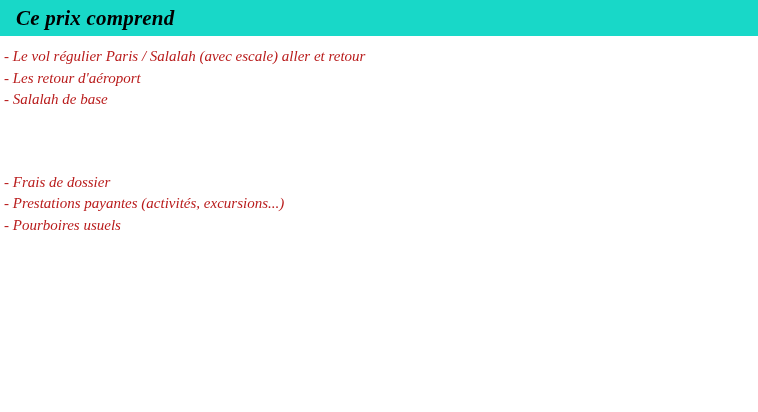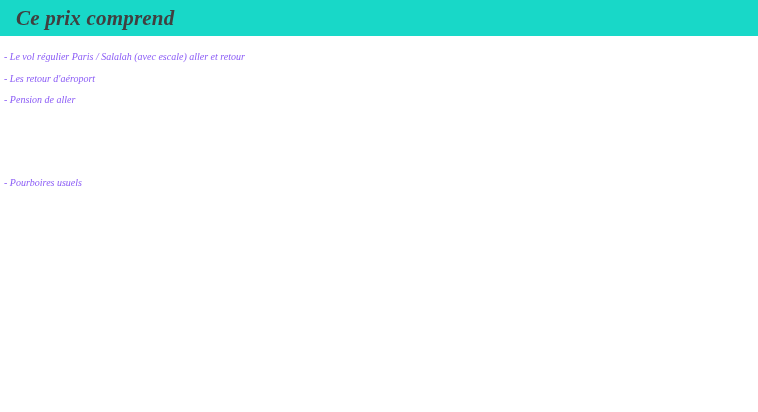--- a/index.html
+++ b/index.html
@@ -17,61 +17,63 @@
     position: relative;
     width: 758px;
     height: 412px;
     background: #ffffff;
   }
   .section {
     width: 758px;
   }
   .section-header {
     background: #18D8C8;
-    color: #404040;
+    color: #000000;
     font-family: "Liberation Serif", serif;
     font-style: italic;
     font-weight: bold;
     font-size: 21px;
     line-height: 36px;
     height: 36px;
     padding: 0 0 0 16px;
     box-sizing: border-box;
     letter-spacing: 0.2px;
     white-space: nowrap;
     overflow: hidden;
   }
   .section-body {
     padding: 10px 0 0 4px;
   }
   .item {
     font-family: "Liberation Serif", serif;
     font-style: italic;
-    font-size: 10px;
-    color: #8b5cf6;
+    font-size: 15px;
+    color: #b91c1c;
     line-height: 21.5px;
     white-space: nowrap;
   }
   .spacer-1 { height: 51px; }
 </style>
 </head>
 <body>
 
 <div class="page">
 
   <div class="section">
     <div class="section-header">Ce prix comprend</div>
     <div class="section-body">
       <div class="item">- Le vol régulier Paris / Salalah (avec escale) aller et retour</div>
       <div class="item">- Les retour d'aéroport</div>
-      <div class="item">- Pension de aller</div>
+      <div class="item">- Salalah de base</div>
     </div>
   </div>
 
   <div class="spacer-1"></div>
 
   <div class="section">
     <div class="section-body">
+      <div class="item">- Frais de dossier</div>
+      <div class="item">- Prestations payantes (activités, excursions...)</div>
       <div class="item">- Pourboires usuels</div>
     </div>
   </div>
 
 </div>
 
 </body></html>

